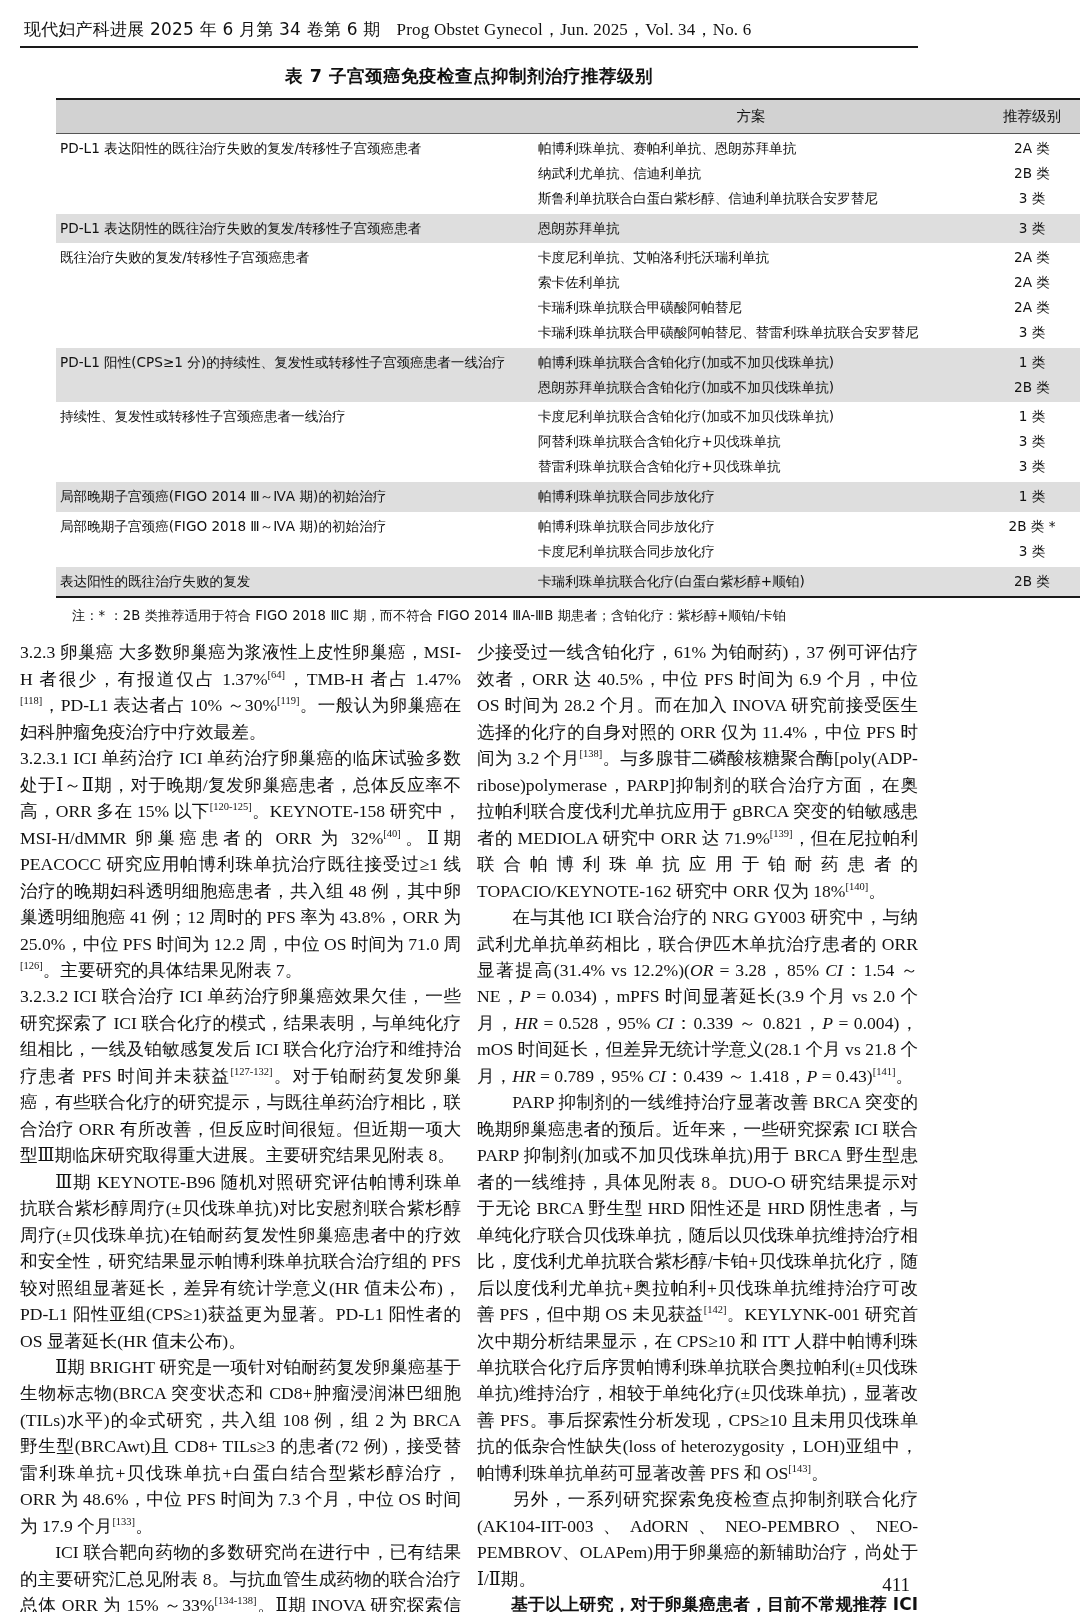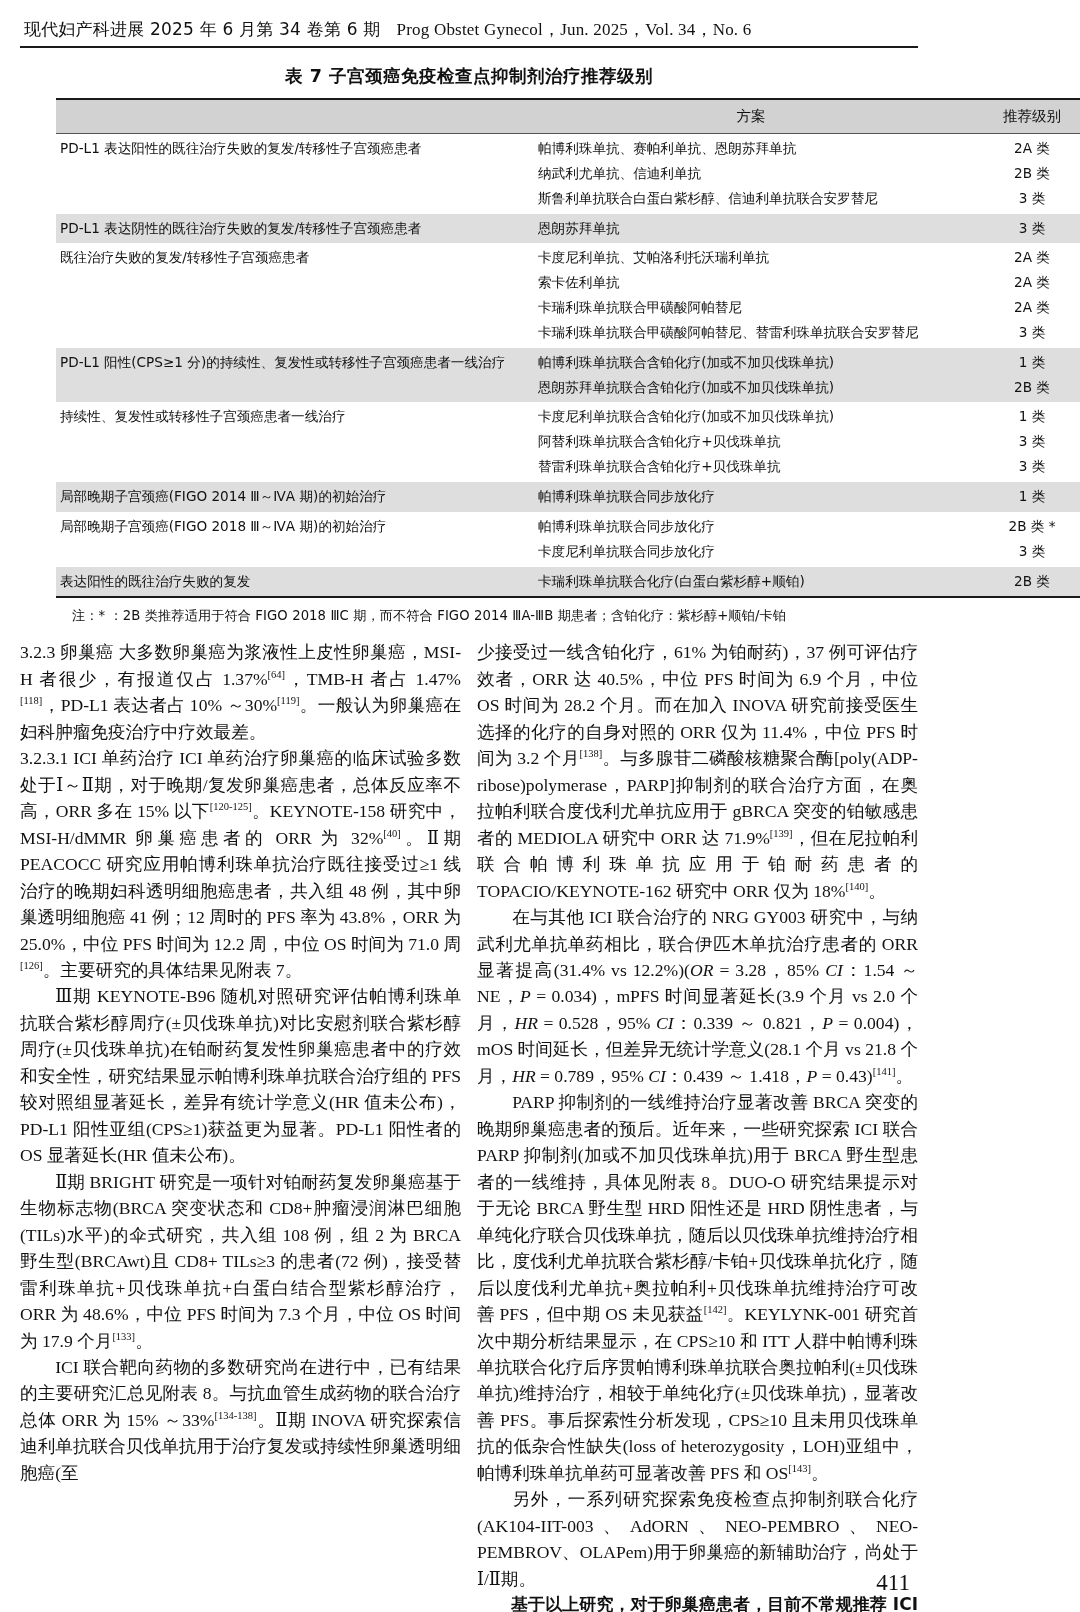--- a/index.html
+++ b/index.html
@@ -107,21 +107,21 @@
     vertical-align: super;
     line-height: 0;
   }
   .it { font-style: italic; }
   .bold { font-family: "DejaVu Sans", sans-serif; font-weight: 700; font-size: 17px; }
 
   .folio {
     position: absolute;
     right: 28px;
     bottom: 16px;
-    font-size: 23px;
+    font-size: 19px;
     font-family: "Liberation Serif", serif;
   }
 </style>
 </head>
 <body>
 
 <div class="page">
 
   <div class="runhead">
     <span class="cn">现代妇产科进展 2025 年 6 月第 34 卷第 6 期</span><span class="en">Prog Obstet Gynecol，Jun. 2025，Vol. 34，No. 6</span>
@@ -230,20 +230,21 @@
         </tr>
       </tbody>
   </table>
 
   <div class="tbl-note">注：* ：2B 类推荐适用于符合 FIGO 2018 ⅢC 期，而不符合 FIGO 2014 ⅢA-ⅢB 期患者；含铂化疗：紫杉醇+顺铂/卡铂</div>
 
   <div class="cols">
     <div class="col">
         <p>3.2.3   卵巢癌   大多数卵巢癌为浆液性上皮性卵巢癌，MSI-H 者很少，有报道仅占 1.37%<span class="sup">[64]</span>，TMB-H 者占 1.47%<span class="sup">[118]</span>，PD-L1 表达者占 10% ～30%<span class="sup">[119]</span>。一般认为卵巢癌在妇科肿瘤免疫治疗中疗效最差。</p>
         <p>3.2.3.1   ICI 单药治疗   ICI 单药治疗卵巢癌的临床试验多数处于Ⅰ～Ⅱ期，对于晚期/复发卵巢癌患者，总体反应率不高，ORR 多在 15% 以下<span class="sup">[120-125]</span>。KEYNOTE-158 研究中，MSI-H/dMMR 卵巢癌患者的 ORR 为 32%<span class="sup">[40]</span>。Ⅱ期 PEACOCC 研究应用帕博利珠单抗治疗既往接受过≥1 线治疗的晚期妇科透明细胞癌患者，共入组 48 例，其中卵巢透明细胞癌 41 例；12 周时的 PFS 率为 43.8%，ORR 为 25.0%，中位 PFS 时间为 12.2 周，中位 OS 时间为 71.0 周<span class="sup">[126]</span>。主要研究的具体结果见附表 7。</p>
+        <p>3.2.3.2   ICI 联合治疗   ICI 单药治疗卵巢癌效果欠佳，一些研究探索了 ICI 联合化疗的模式，结果表明，与单纯化疗组相比，一线及铂敏感复发后 ICI 联合化疗治疗和维持治疗患者 PFS 时间并未获益<span class="sup">[127-132]</span>。对于铂耐药复发卵巢癌，有些联合化疗的研究提示，与既往单药治疗相比，联合治疗 ORR 有所改善，但反应时间很短。但近期一项大型Ⅲ期临床研究取得重大进展。主要研究结果见附表 8。</p>
         <p class="ind">Ⅲ期 KEYNOTE-B96 随机对照研究评估帕博利珠单抗联合紫杉醇周疗(±贝伐珠单抗)对比安慰剂联合紫杉醇周疗(±贝伐珠单抗)在铂耐药复发性卵巢癌患者中的疗效和安全性，研究结果显示帕博利珠单抗联合治疗组的 PFS 较对照组显著延长，差异有统计学意义(HR 值未公布)，PD-L1 阳性亚组(CPS≥1)获益更为显著。PD-L1 阳性者的 OS 显著延长(HR 值未公布)。</p>
         <p class="ind">Ⅱ期 BRIGHT 研究是一项针对铂耐药复发卵巢癌基于生物标志物(BRCA 突变状态和 CD8+肿瘤浸润淋巴细胞(TILs)水平)的伞式研究，共入组 108 例，组 2 为 BRCA 野生型(BRCAwt)且 CD8+ TILs≥3 的患者(72 例)，接受替雷利珠单抗+贝伐珠单抗+白蛋白结合型紫杉醇治疗，ORR 为 48.6%，中位 PFS 时间为 7.3 个月，中位 OS 时间为 17.9 个月<span class="sup">[133]</span>。</p>
         <p class="ind">ICI 联合靶向药物的多数研究尚在进行中，已有结果的主要研究汇总见附表 8。与抗血管生成药物的联合治疗总体 ORR 为 15% ～33%<span class="sup">[134-138]</span>。Ⅱ期 INOVA 研究探索信迪利单抗联合贝伐单抗用于治疗复发或持续性卵巢透明细胞癌(至</p>
       </div>
     <div class="col">
         <p>少接受过一线含铂化疗，61% 为铂耐药)，37 例可评估疗效者，ORR 达 40.5%，中位 PFS 时间为 6.9 个月，中位 OS 时间为 28.2 个月。而在加入 INOVA 研究前接受医生选择的化疗的自身对照的 ORR 仅为 11.4%，中位 PFS 时间为 3.2 个月<span class="sup">[138]</span>。与多腺苷二磷酸核糖聚合酶[poly(ADP-ribose)polymerase，PARP]抑制剂的联合治疗方面，在奥拉帕利联合度伐利尤单抗应用于 gBRCA 突变的铂敏感患者的 MEDIOLA 研究中 ORR 达 71.9%<span class="sup">[139]</span>，但在尼拉帕利联合帕博利珠单抗应用于铂耐药患者的 TOPACIO/KEYNOTE-162 研究中 ORR 仅为 18%<span class="sup">[140]</span>。</p>
         <p class="ind">在与其他 ICI 联合治疗的 NRG GY003 研究中，与纳武利尤单抗单药相比，联合伊匹木单抗治疗患者的 ORR 显著提高(31.4% vs 12.2%)(<span class="it">OR</span> = 3.28，85% <span class="it">CI</span>：1.54 ～ NE，<span class="it">P</span> = 0.034)，mPFS 时间显著延长(3.9 个月 vs 2.0 个月，<span class="it">HR</span> = 0.528，95% <span class="it">CI</span>：0.339 ～ 0.821，<span class="it">P</span> = 0.004)，mOS 时间延长，但差异无统计学意义(28.1 个月 vs 21.8 个月，<span class="it">HR</span> = 0.789，95% <span class="it">CI</span>：0.439 ～ 1.418，<span class="it">P</span> = 0.43)<span class="sup">[141]</span>。</p>
         <p class="ind">PARP 抑制剂的一线维持治疗显著改善 BRCA 突变的晚期卵巢癌患者的预后。近年来，一些研究探索 ICI 联合 PARP 抑制剂(加或不加贝伐珠单抗)用于 BRCA 野生型患者的一线维持，具体见附表 8。DUO-O 研究结果提示对于无论 BRCA 野生型 HRD 阳性还是 HRD 阴性患者，与单纯化疗联合贝伐珠单抗，随后以贝伐珠单抗维持治疗相比，度伐利尤单抗联合紫杉醇/卡铂+贝伐珠单抗化疗，随后以度伐利尤单抗+奥拉帕利+贝伐珠单抗维持治疗可改善 PFS，但中期 OS 未见获益<span class="sup">[142]</span>。KEYLYNK-001 研究首次中期分析结果显示，在 CPS≥10 和 ITT 人群中帕博利珠单抗联合化疗后序贯帕博利珠单抗联合奥拉帕利(±贝伐珠单抗)维持治疗，相较于单纯化疗(±贝伐珠单抗)，显著改善 PFS。事后探索性分析发现，CPS≥10 且未用贝伐珠单抗的低杂合性缺失(loss of heterozygosity，LOH)亚组中，帕博利珠单抗单药可显著改善 PFS 和 OS<span class="sup">[143]</span>。</p>
         <p class="ind">另外，一系列研究探索免疫检查点抑制剂联合化疗(AK104-IIT-003、AdORN、NEO-PEMBRO、NEO-PEMBROV、OLAPem)用于卵巢癌的新辅助治疗，尚处于Ⅰ/Ⅱ期。</p>
         <p class="ind bold">基于以上研究，对于卵巢癌患者，目前不常规推荐 ICI 单药治疗。对于既往治疗失败的卵巢透明细胞癌，推荐帕博利</p>

